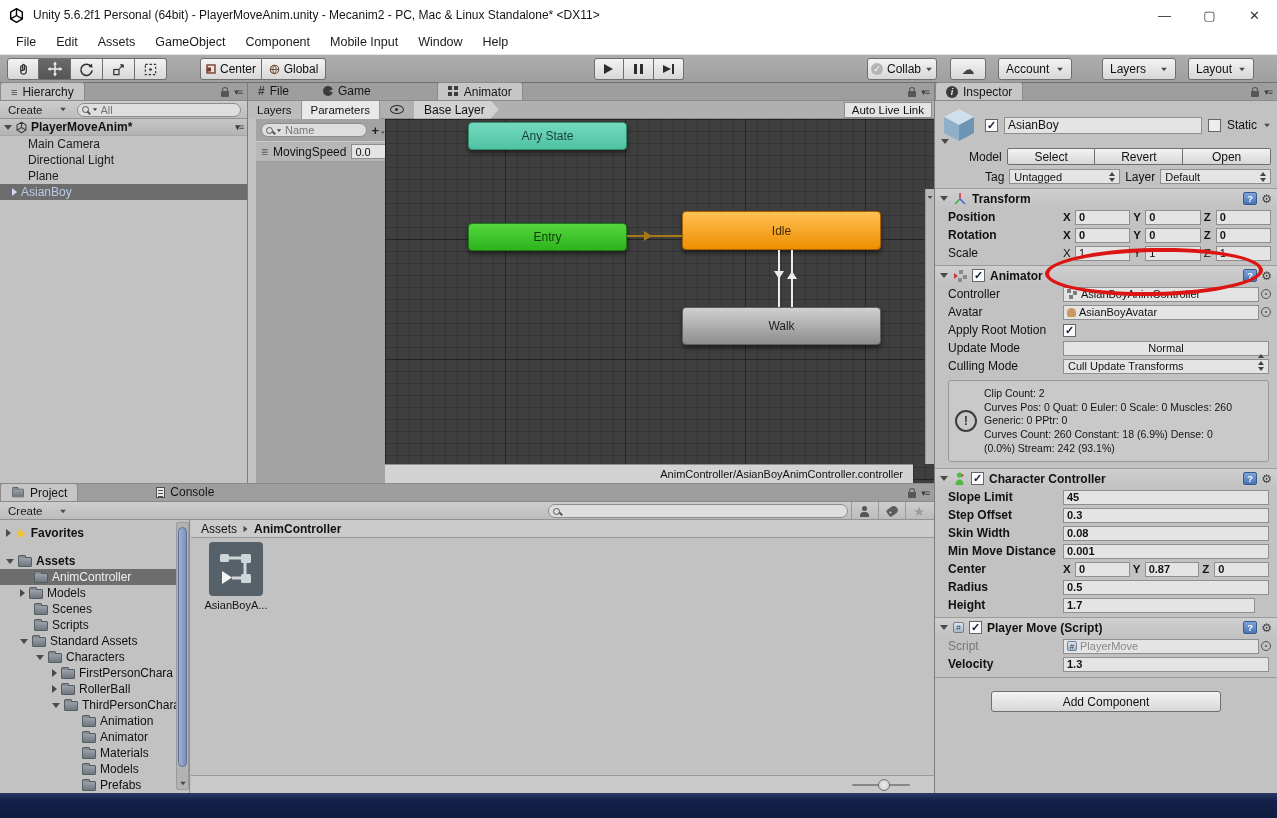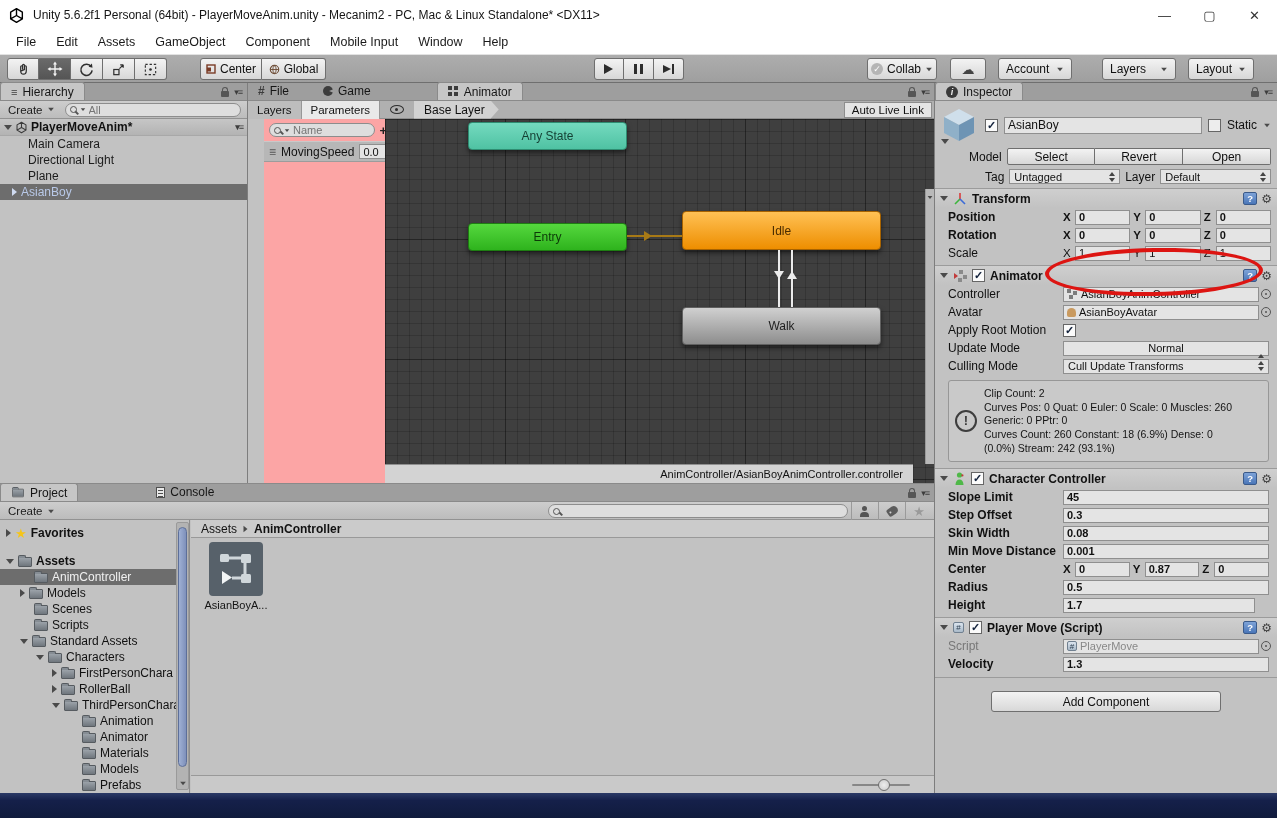--- a/index.html
+++ b/index.html
@@ -40,33 +40,33 @@
 .lock::before { content:""; position:absolute; top:-4px; left:1px; width:4px; height:4px; border:1.5px solid #565656; border-bottom:none; border-radius:3px 3px 0 0; }
 .pmenu { font-size:9px; color:#3d3d3d; letter-spacing:-1px; }
 .pill { background:#dedede; border:1px solid #8d8d8d; border-radius:8px; height:14px; display:flex; align-items:center; padding:0 4px; gap:2px; }
 .pill input { border:none; background:transparent; outline:none; font-size:11px; width:100%; font-family:inherit; color:#222; }
 .lens { width:7px; height:7px; border:1.5px solid #555; border-radius:50%; position:relative; flex:none; }
 .lens::after { content:""; position:absolute; width:4px; height:1.5px; background:#555; transform:rotate(45deg); right:-3.5px; bottom:-1px; }
 .minitri { transform:scale(.7); }
 
 
 .h-toolbar { height:18px; background:linear-gradient(#cdcdcd,#bcbcbc); border-bottom:1px solid #929292; display:flex; align-items:center; padding:0 3px; gap:5px; }
-.flatbtn { display:inline-flex; align-items:center; gap:4px; font-size:11.5px; padding:0 5px; height:16px; color:#1b1b1b; }
+.flatbtn { display:inline-flex; align-items:center; gap:16px; font-size:11.5px; padding:0 5px; height:16px; color:#1b1b1b; }
 .scene-row { height:17px; background:linear-gradient(#c6c6c6,#b3b3b3); border-bottom:1px solid #a8a8a8; display:flex; align-items:center; gap:3px; padding:0 4px; font-weight:bold; }
 .h-row { height:16px; display:flex; align-items:center; padding-left:28px; color:#1c1c1c; }
 .h-row.sel { background:#6d6d6d; color:#b9c9e8; padding-left:12px; gap:4px; }
 .h-row.sel .tri-r { border-left-color:#cfdaf0; }
 
 
 .subbar { position:absolute; left:0; top:18px; width:100%; height:18px; background:#b0b0b0; border-bottom:1px solid #8d8d8d; display:flex; align-items:center; }
 .seg { height:18px; display:inline-flex; align-items:center; padding:0 9px; font-size:11.5px; background:#bdbdbd; border-right:1px solid #979797; color:#141414; }
 .seg.on { background:#e9e9e9; }
 .crumb { height:18px; background:#d2d2d2; display:inline-flex; align-items:center; padding:0 14px 0 10px; font-size:12px; clip-path:polygon(0 0, calc(100% - 8px) 0, 100% 50%, calc(100% - 8px) 100%, 0 100%); }
 .alivelink { margin-left:auto; background:#e4e4e4; border:1px solid #8d8d8d; height:16px; display:inline-flex; align-items:center; padding:0 7px; font-size:11.5px; margin-right:2px; }
-.params { position:absolute; left:16px; top:36px; width:137px; bottom:0; background:#fca5a5; border-right:1px solid #8a8a8a; }
+.params { position:absolute; left:8px; top:36px; width:137px; bottom:0; background:#a3a3a3; border-right:1px solid #8a8a8a; }
 .prow1 { height:22px; display:flex; align-items:center; padding:0 5px; gap:4px; }
 .prow2 { height:21px; background:#b7b7b7; border-top:1px solid #c9c9c9; border-bottom:1px solid #9c9c9c; display:flex; align-items:center; padding:0 5px; gap:5px; }
 .plus { font-size:13px; color:#222; font-weight:bold; }
 .tfield { height:15px; background:#e4e4e4; border:1px solid #8f8f8f; font-size:11px; padding:0 3px; color:#111; font-family:inherit; width:100%; }
 .graph { position:absolute; left:137px; top:36px; right:0; bottom:0; background-color:#3f3f3f;
  background-image:linear-gradient(to right, rgba(0,0,0,.30) 1px, transparent 1px),linear-gradient(to bottom, rgba(0,0,0,.30) 1px, transparent 1px),linear-gradient(to right, rgba(0,0,0,.16) 1px, transparent 1px),linear-gradient(to bottom, rgba(0,0,0,.16) 1px, transparent 1px);
  background-size:120px 120px,120px 120px,12px 12px,12px 12px; overflow:hidden; }
 .state { position:absolute; border-radius:4px; display:flex; align-items:center; justify-content:center; font-size:12px; box-shadow:0 3px 5px rgba(0,0,0,.5); }
 .st-any { background:linear-gradient(#74dabf,#4fc2a3); border:1px solid #2f8d72; color:#143f33; }
 .st-entry { background:linear-gradient(#55d83e,#2eb31d); border:1px solid #1e7d12; color:#0c3a08; }

